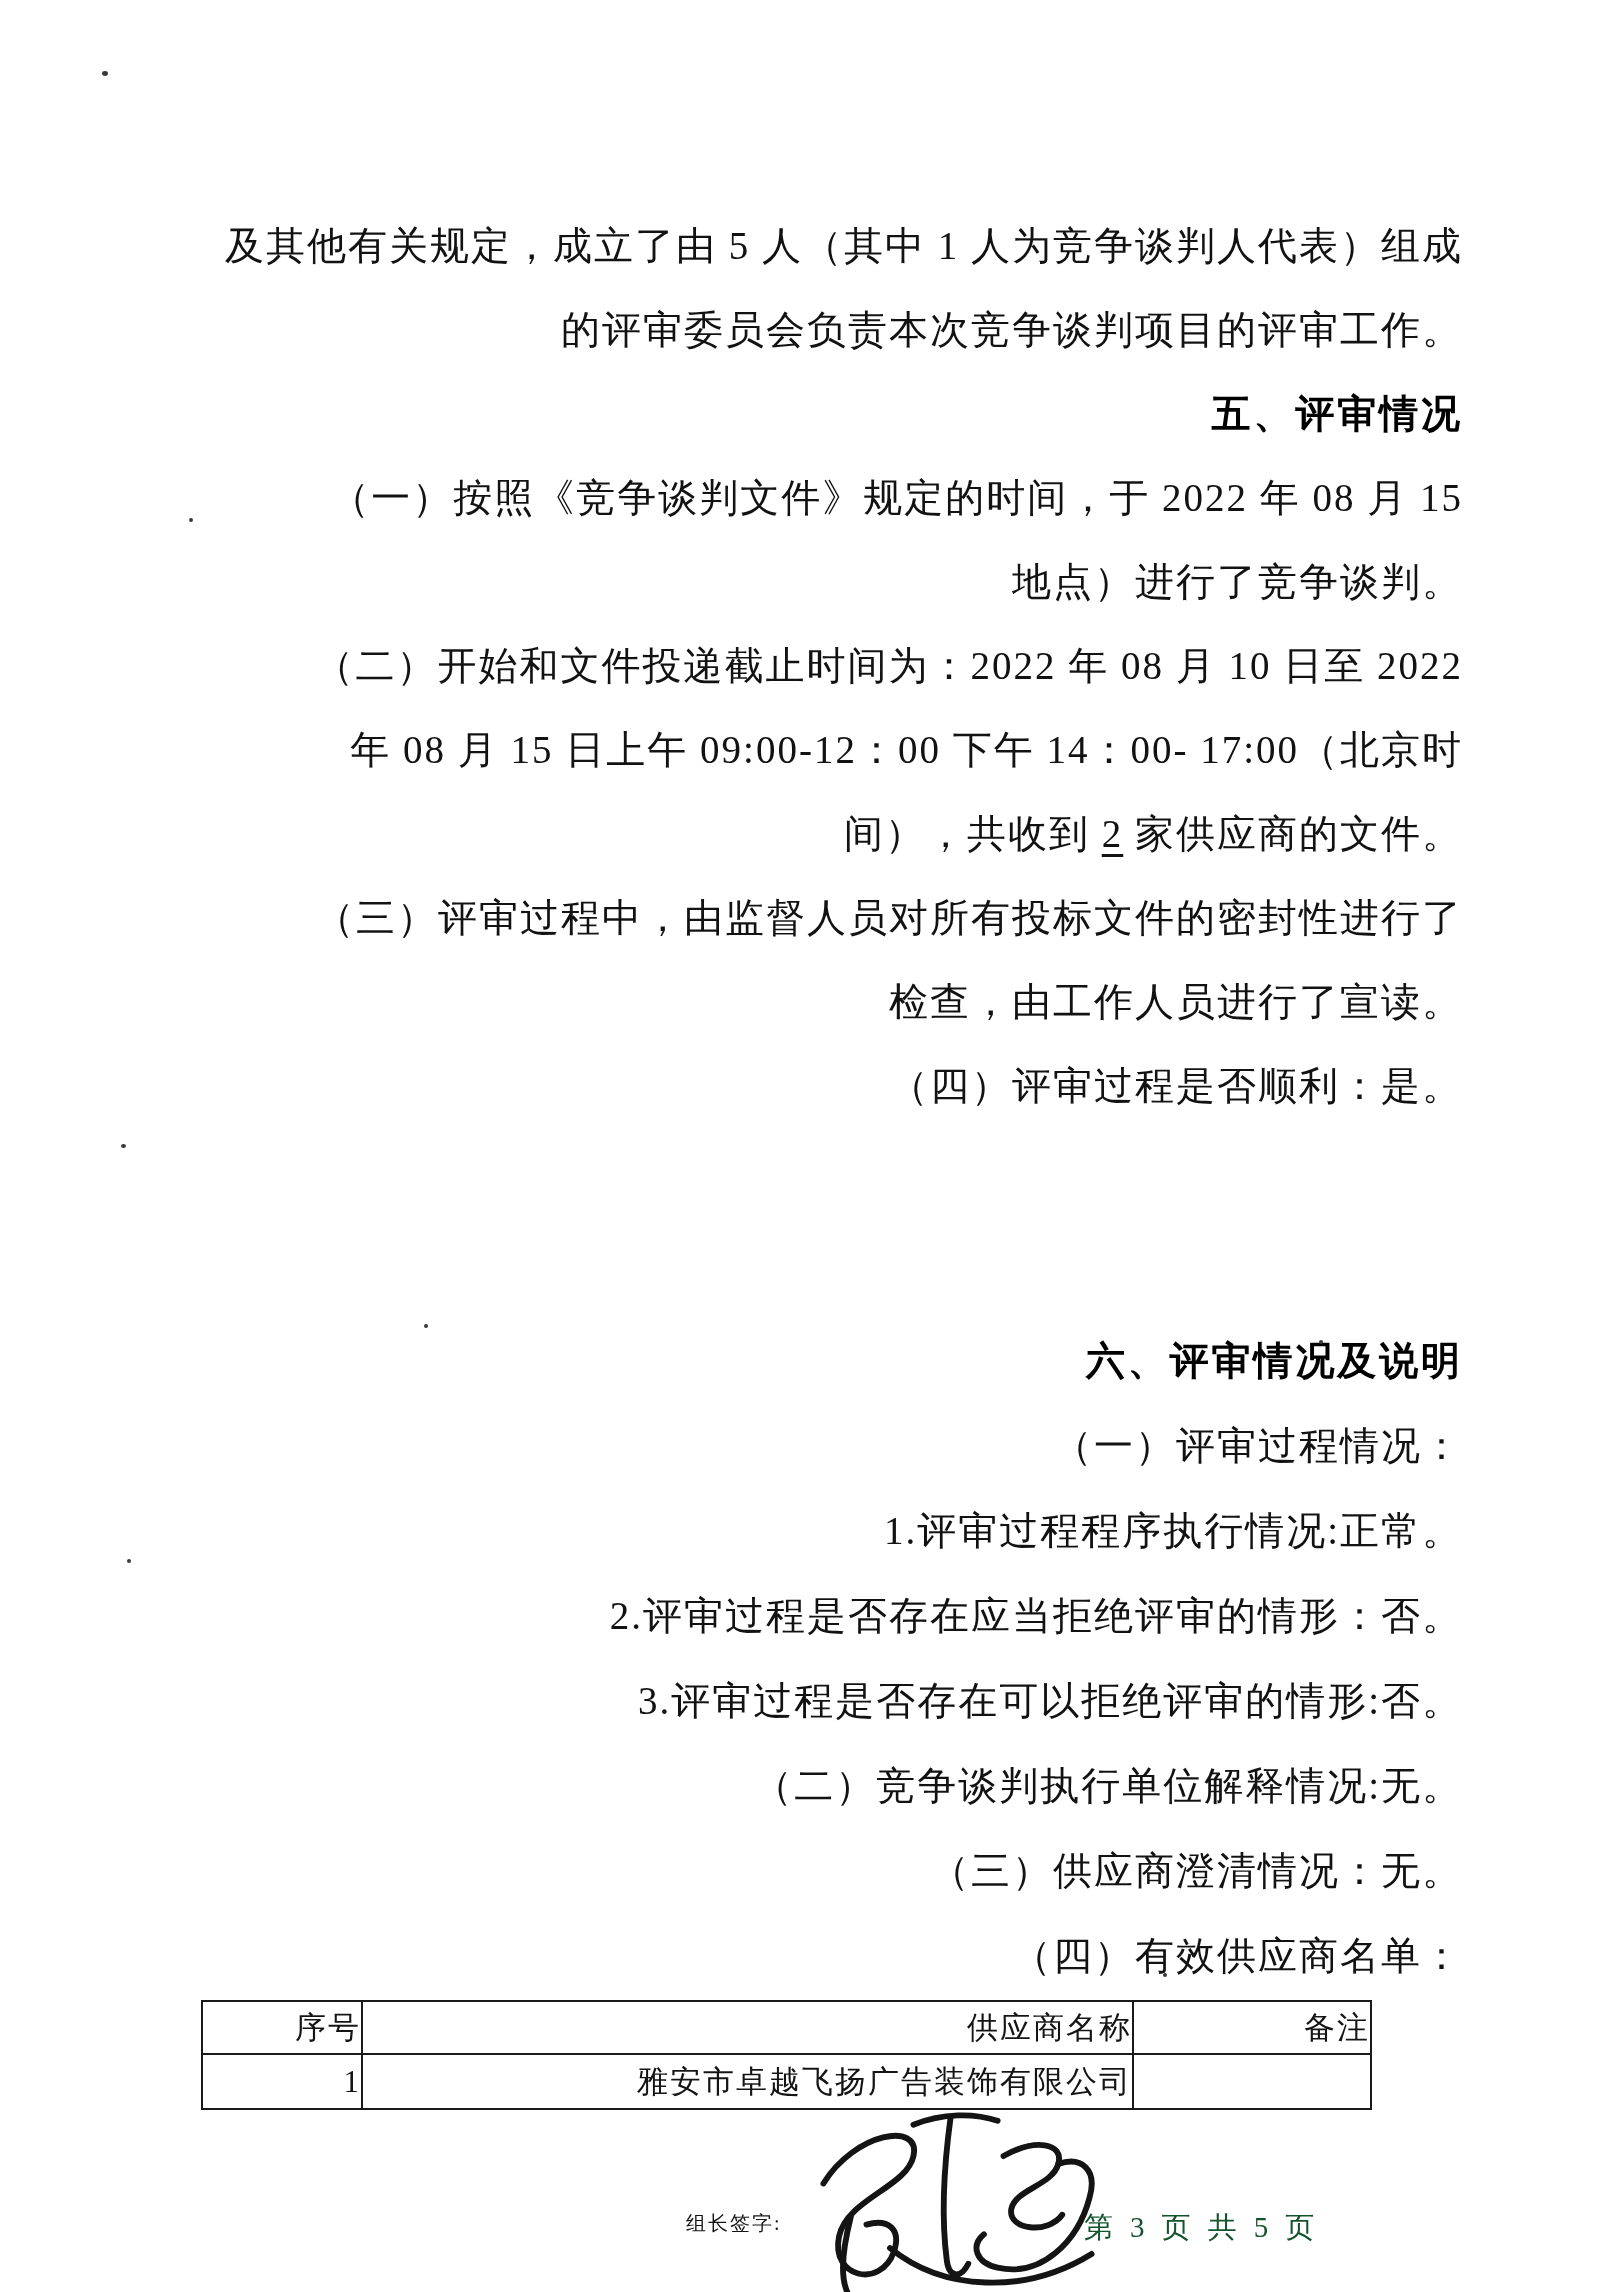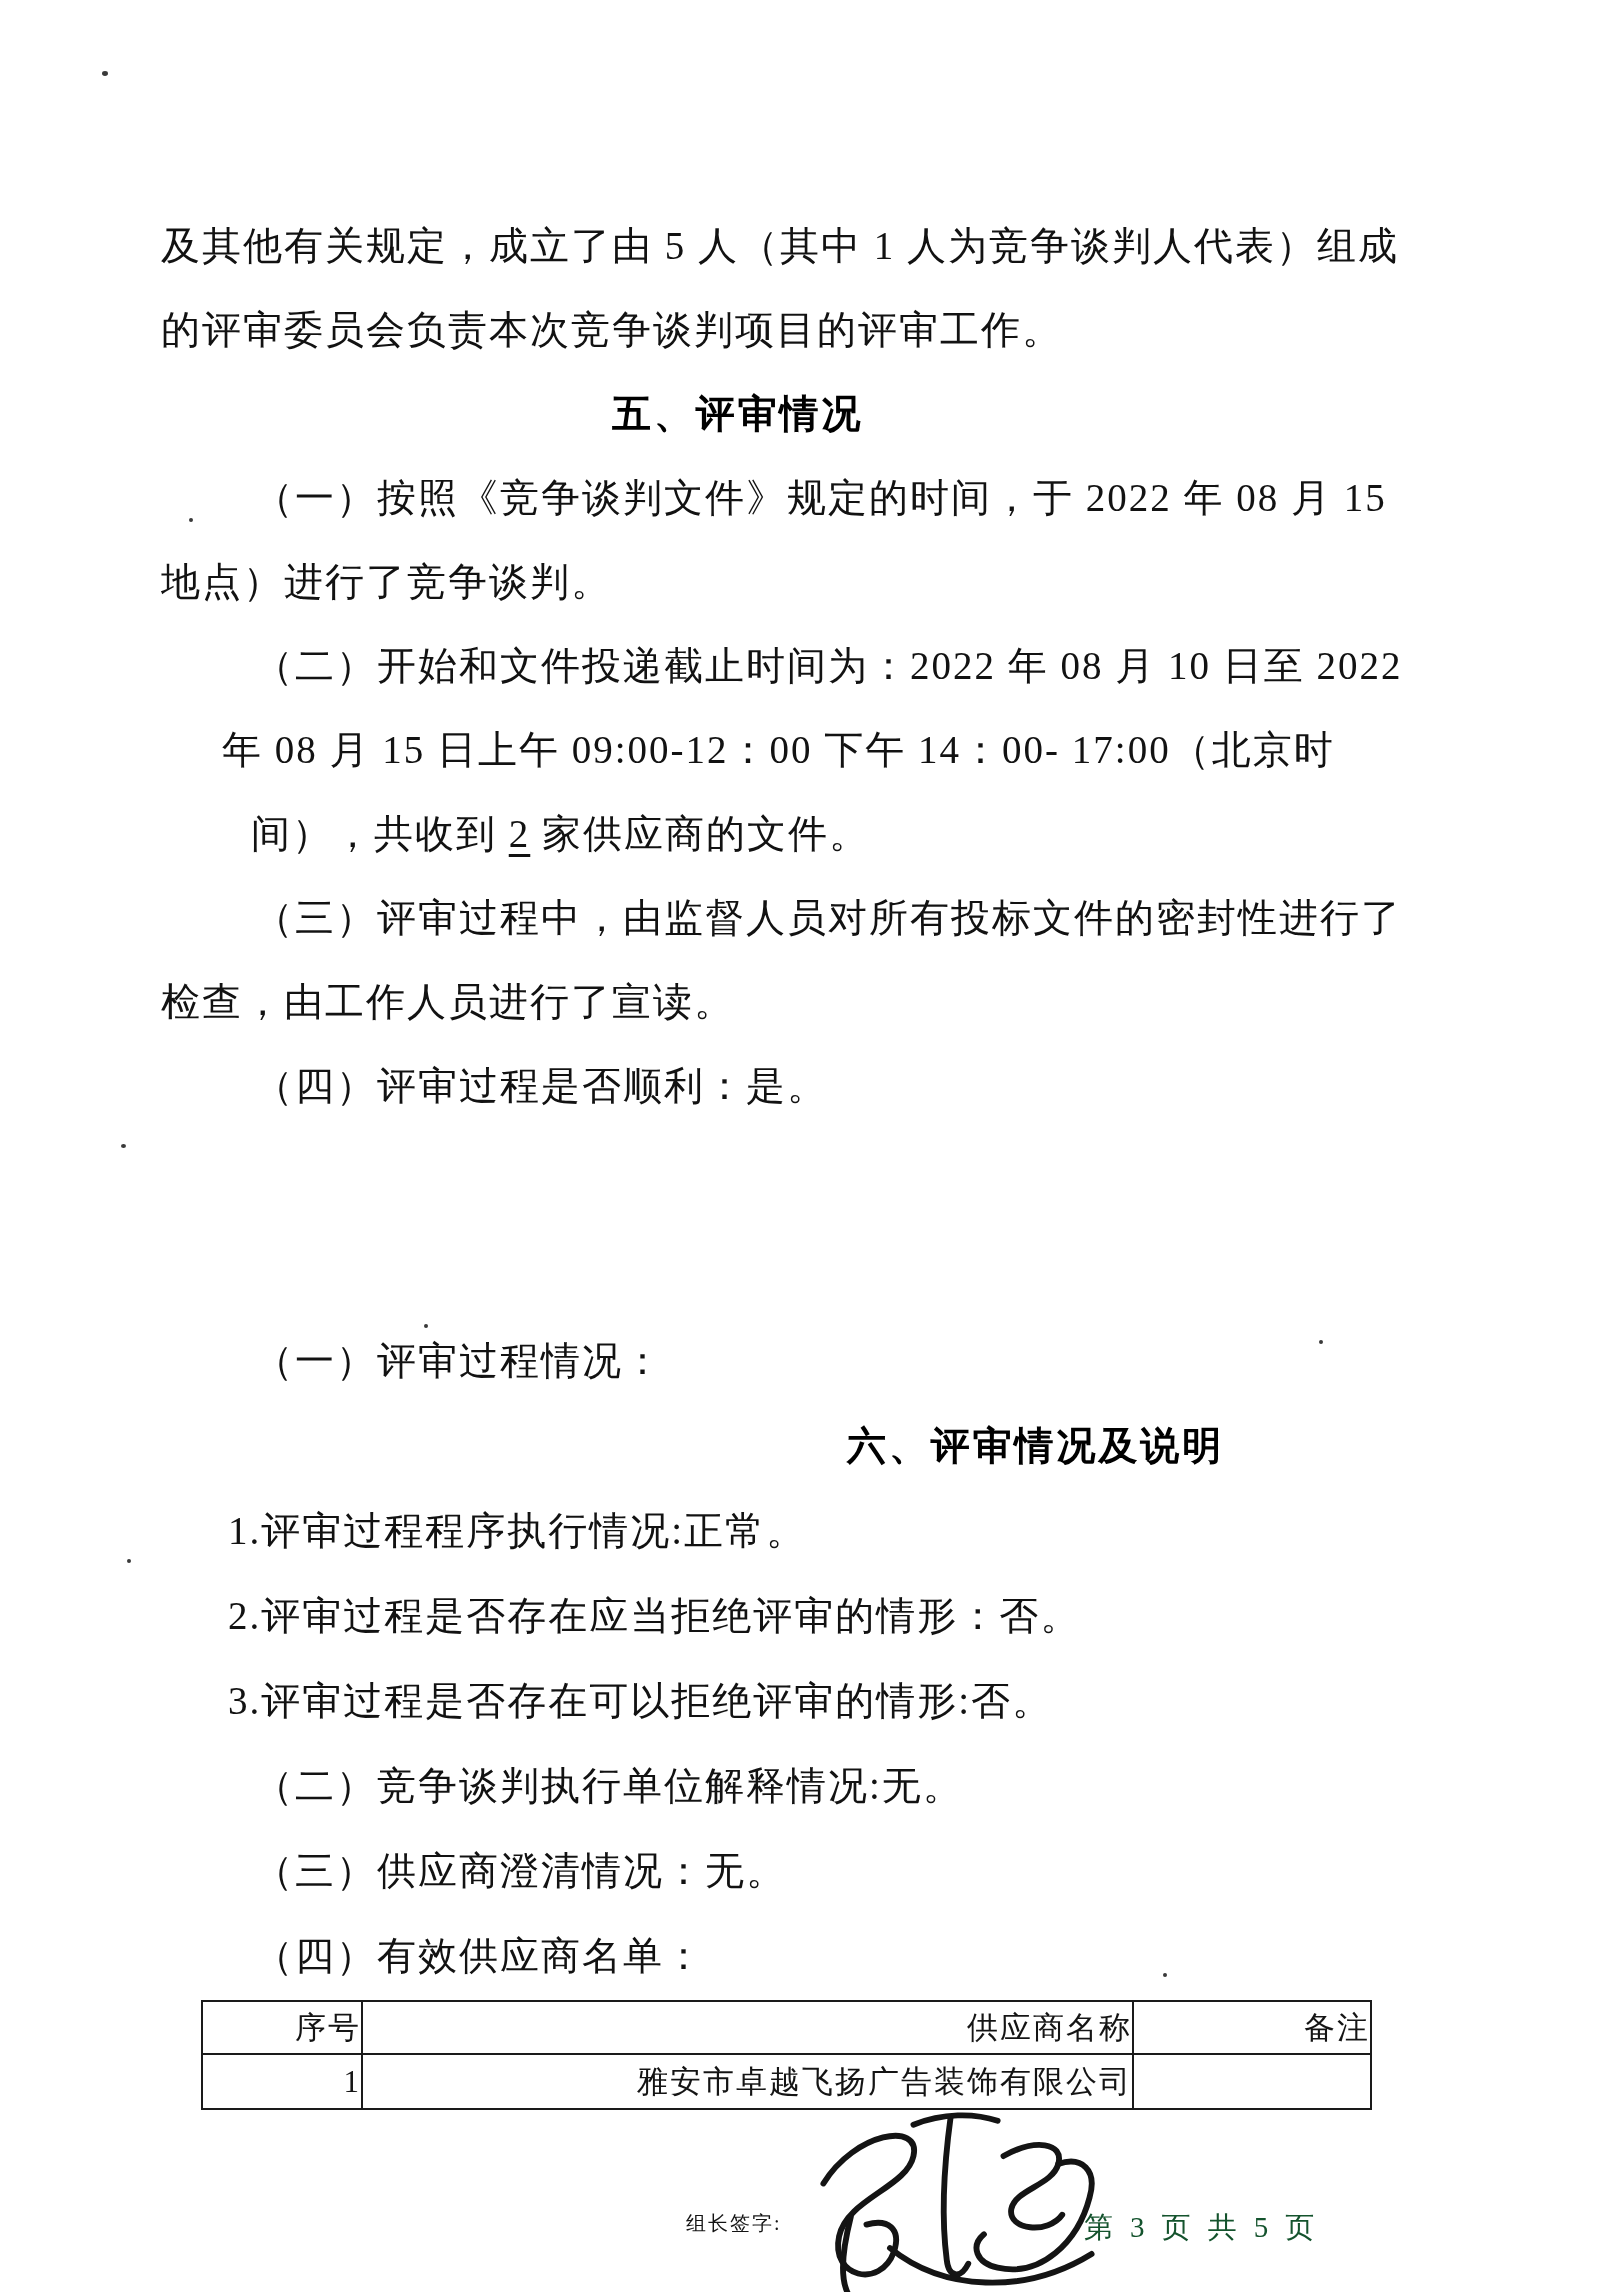--- a/index.html
+++ b/index.html
@@ -4,21 +4,21 @@
 <style>
   html,body{margin:0;padding:0;background:#888;}
   .page{
     position:relative;
     width:1620px;height:2293px;
     background:#ffffff;
     overflow:hidden;
     font-family:"Liberation Serif","DejaVu Serif",serif;
     color:#111;
   }
-  .textblock{position:absolute;left:161px;width:1318px;}
+  .textblock{position:absolute;left:145px;width:1318px;text-align:right;}
   .tb1{top:204px;}
   .tb2{top:1318px;}
   .line{
     height:84px;line-height:84px;
     font-size:39px;letter-spacing:2px;
     white-space:nowrap;color:#121212;
   }
   .tb2 .line{height:85px;line-height:85px;}
   .indent-para{padding-left:93px;}
   .indent-num{padding-left:67px;}
@@ -71,22 +71,22 @@
     <div class="line">地点）进行了竞争谈判。</div>
     <div class="line indent-para">（二）开始和文件投递截止时间为：2022 年 08 月 10 日至 2022</div>
     <div class="line indent-wrap-a">年 08 月  15 日上午 09:00-12：00 下午 14：00-  17:00（北京时</div>
     <div class="line indent-wrap-b"><span>间），共收到 </span><span class="u-count">2</span><span> 家供应商的文件。</span></div>
     <div class="line indent-para">（三）评审过程中，由监督人员对所有投标文件的密封性进行了</div>
     <div class="line">检查，由工作人员进行了宣读。</div>
     <div class="line indent-para">（四）评审过程是否顺利：是。</div>
   </div>
 
   <div class="textblock tb2">
+    <div class="line heading h6">六、评审情况及说明</div>
     <div class="line indent-para">（一）评审过程情况：</div>
-    <div class="line heading h6">六、评审情况及说明</div>
     <div class="line indent-num">1.评审过程程序执行情况:正常。</div>
     <div class="line indent-num">2.评审过程是否存在应当拒绝评审的情形：否。</div>
     <div class="line indent-num">3.评审过程是否存在可以拒绝评审的情形:否。</div>
     <div class="line indent-para">（二）竞争谈判执行单位解释情况:无。</div>
     <div class="line indent-para">（三）供应商澄清情况：无。</div>
     <div class="line indent-para">（四）有效供应商名单：</div>
   </div>
 
   <table class="suppliers">
     <colgroup>

